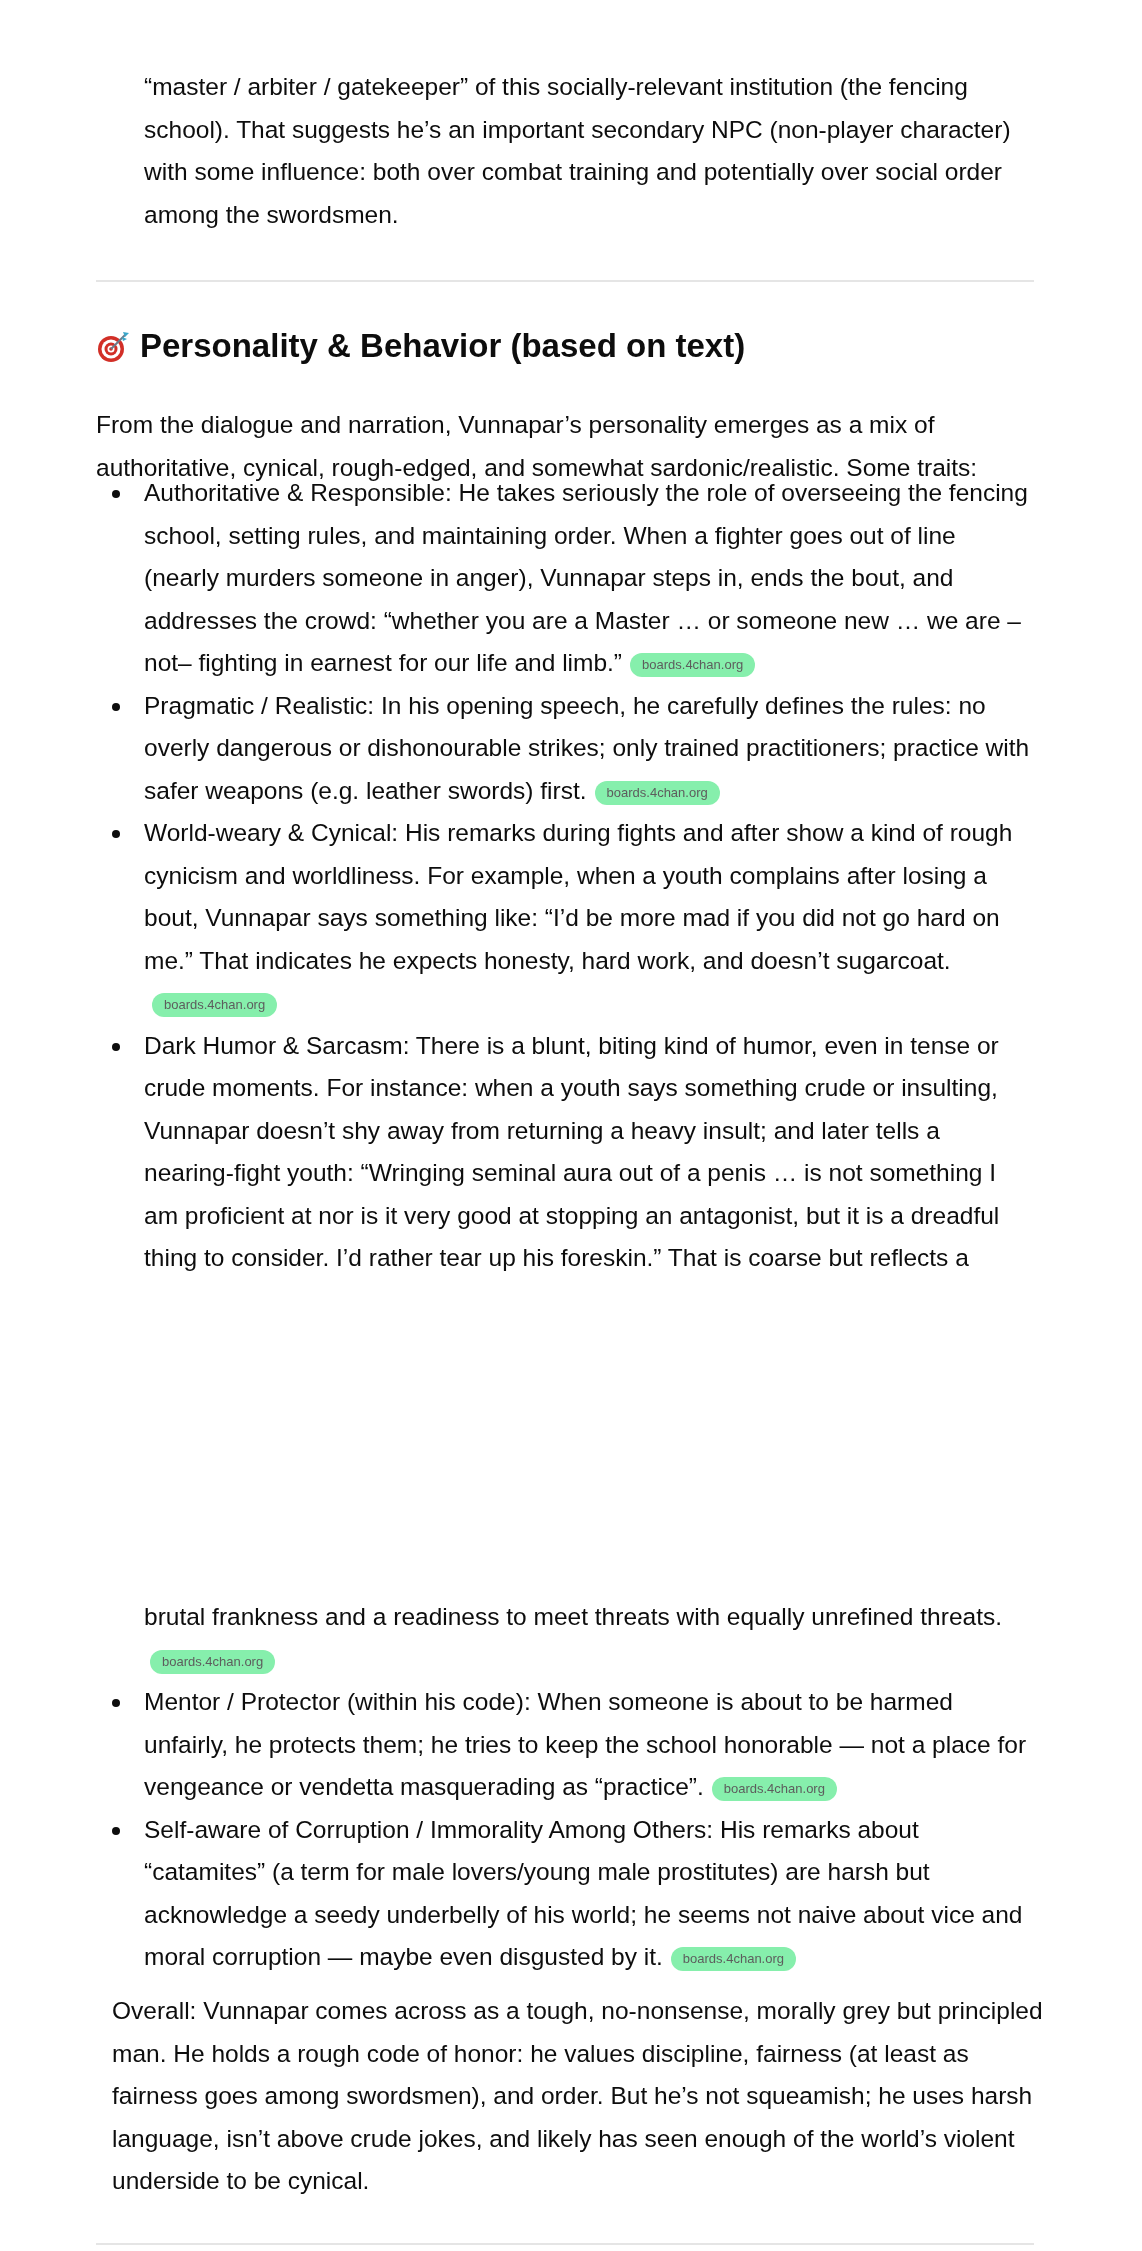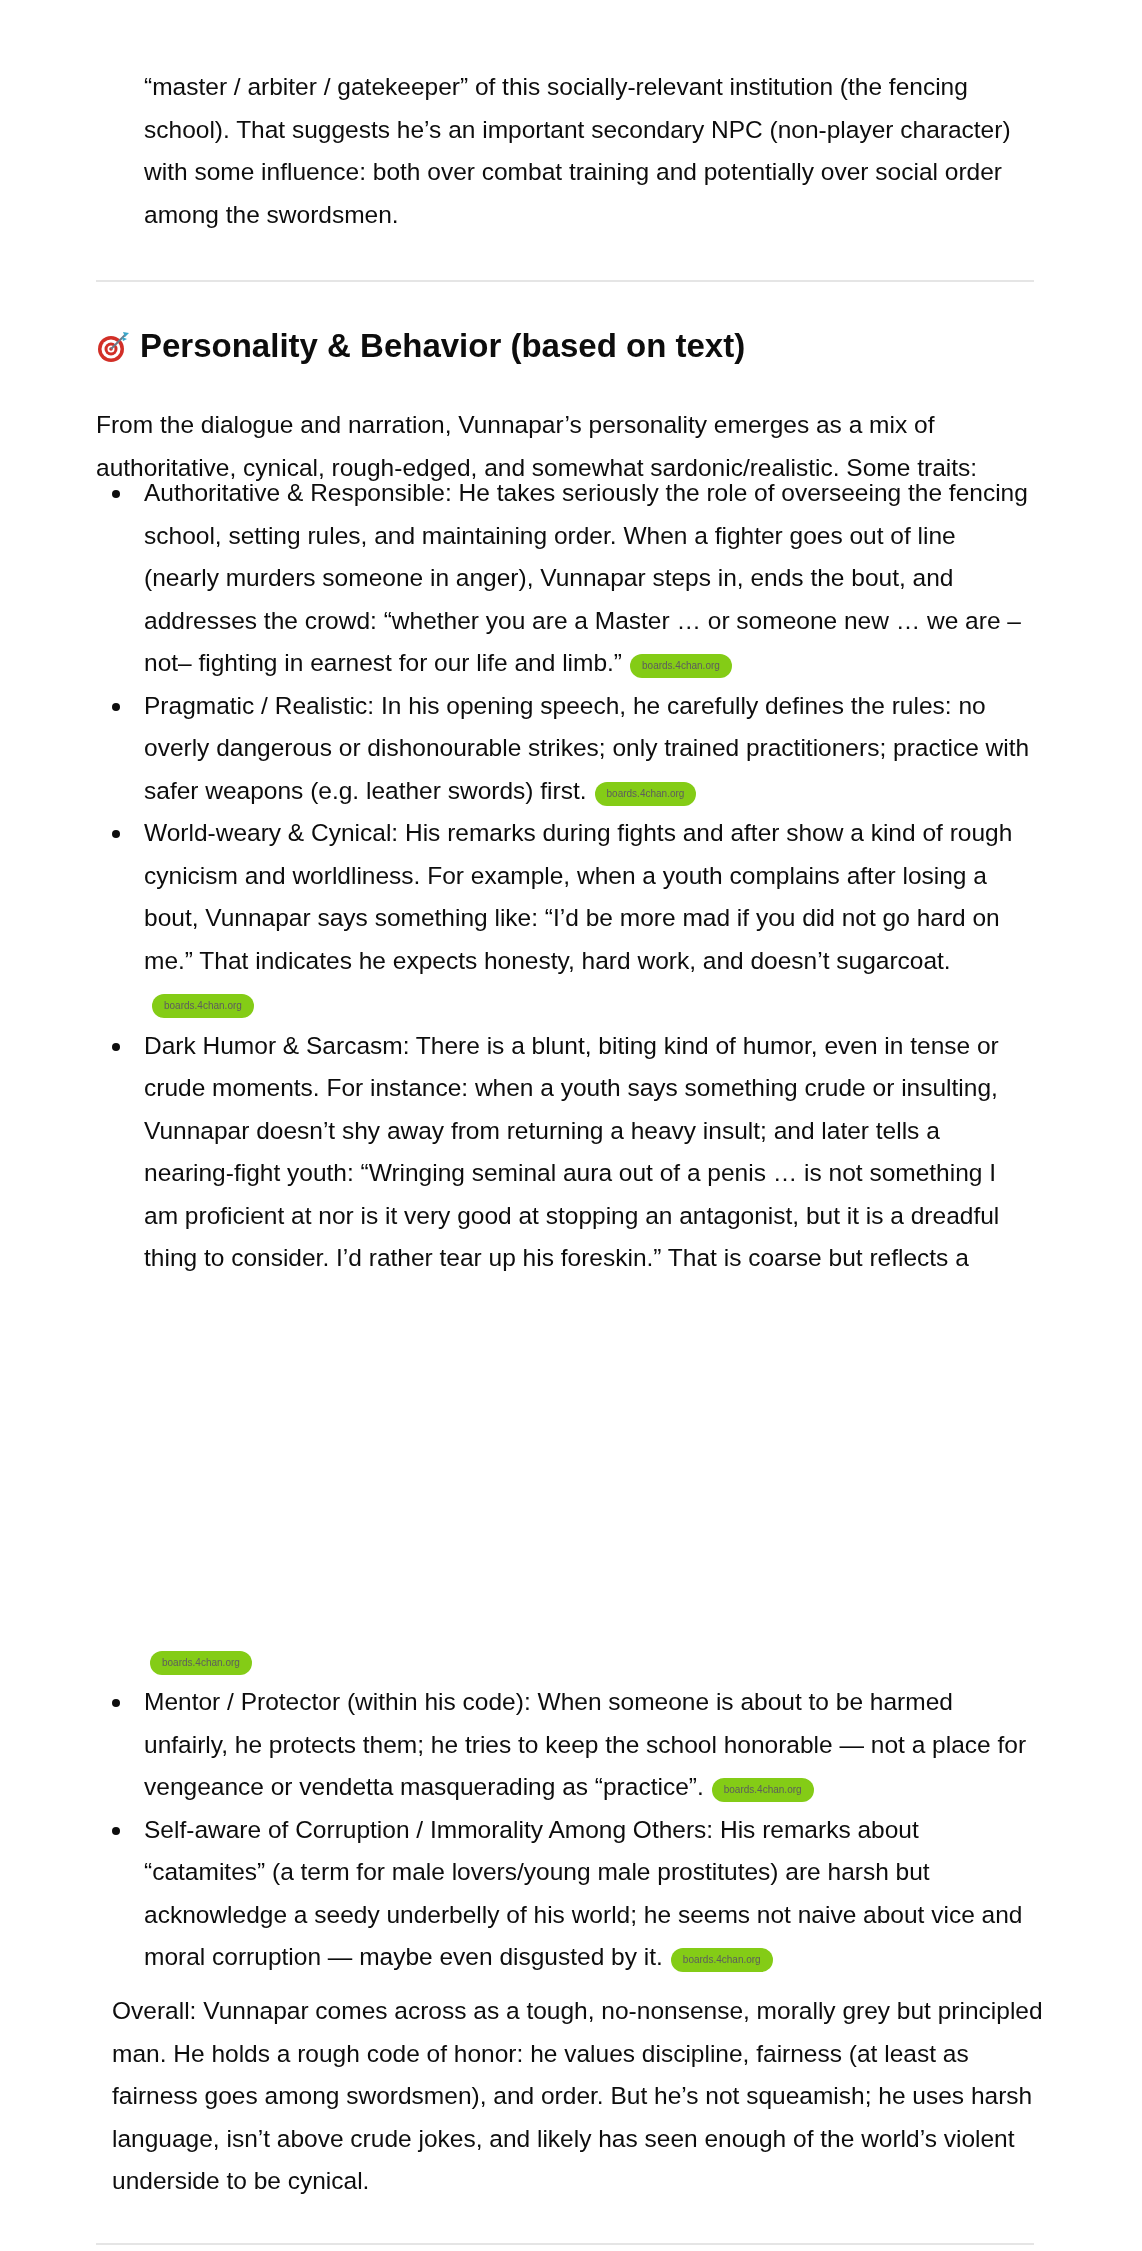--- a/index.html
+++ b/index.html
@@ -22,22 +22,22 @@
   }
   .heading .emoji { display: inline-block; width: 36px; height: 36px; margin-right: 8px; position: relative; }
   .lead { position: absolute; left: 0; top: 380px; width: 938px; margin-top: 24px; }
   .list { position: absolute; left: 0; margin: 0; padding: 0; list-style: none; width: 938px; }
   .list li { position: relative; padding-left: 48px; }
   .list li .bullet {
     position: absolute; left: 16px; top: 18px; width: 8px; height: 8px; border-radius: 50%; background: #0d0d0d;
   }
   .list strong { font-weight: 400; }
   .cite {
-    display: inline-block; font-size: 10px; line-height: 24px; padding: 0 12px;
-    background: #84cc16; color: #5d5d5d; border-radius: 12px; vertical-align: 2px;
+    display: inline-block; font-size: 13px; line-height: 24px; padding: 0 12px;
+    background: #86efac; color: #5d5d5d; border-radius: 12px; vertical-align: 2px;
     margin-left: 8px; cursor: pointer;
   }
   .cite.block { margin-left: 6px; }
   .list1 { top: 472px; }
   .list2 { top: 1596px; }
   .outro { position: absolute; left: 16px; top: 1990px; width: 938px; }
 </style>
 </head>
 <body>
 
@@ -78,21 +78,21 @@
       <strong>World-weary &amp; Cynical</strong><span>: His remarks during fights and after show a kind of rough cynicism and worldliness. For example, when a youth complains after losing a bout, Vunnapar says something like: “I’d be more mad if you did not go hard on me.” That indicates he expects honesty, hard work, and doesn’t sugarcoat.</span><span class="cite">boards.4chan.org</span>
     </li>
     <li class="para">
       <span class="bullet"></span>
       <strong>Dark Humor &amp; Sarcasm</strong><span>: There is a blunt, biting kind of humor, even in tense or crude moments. For instance: when a youth says something crude or insulting, Vunnapar doesn’t shy away from returning a heavy insult; and later tells a nearing-fight youth: “Wringing seminal aura out of a penis … is not something I am proficient at nor is it very good at stopping an antagonist, but it is a dreadful thing to consider. I’d rather tear up his foreskin.” That is coarse but reflects a</span>
     </li>
   </ul>
 
   <ul class="list list2">
     <li class="para">
-      <br>
+      <span>brutal frankness and a readiness to meet threats with equally unrefined threats.</span><br>
       <span class="cite block">boards.4chan.org</span>
     </li>
     <li class="para">
       <span class="bullet"></span>
       <strong>Mentor / Protector (within his code)</strong><span>: When someone is about to be harmed unfairly, he protects them; he tries to keep the school honorable — not a place for vengeance or vendetta masquerading as “practice”.</span><span class="cite">boards.4chan.org</span>
     </li>
     <li class="para">
       <span class="bullet"></span>
       <strong>Self-aware of Corruption / Immorality Among Others</strong><span>: His remarks about “catamites” (a term for male lovers/young male prostitutes) are harsh but acknowledge a seedy underbelly of his world; he seems not naive about vice and moral corruption — maybe even disgusted by it.</span><span class="cite">boards.4chan.org</span>
     </li>

